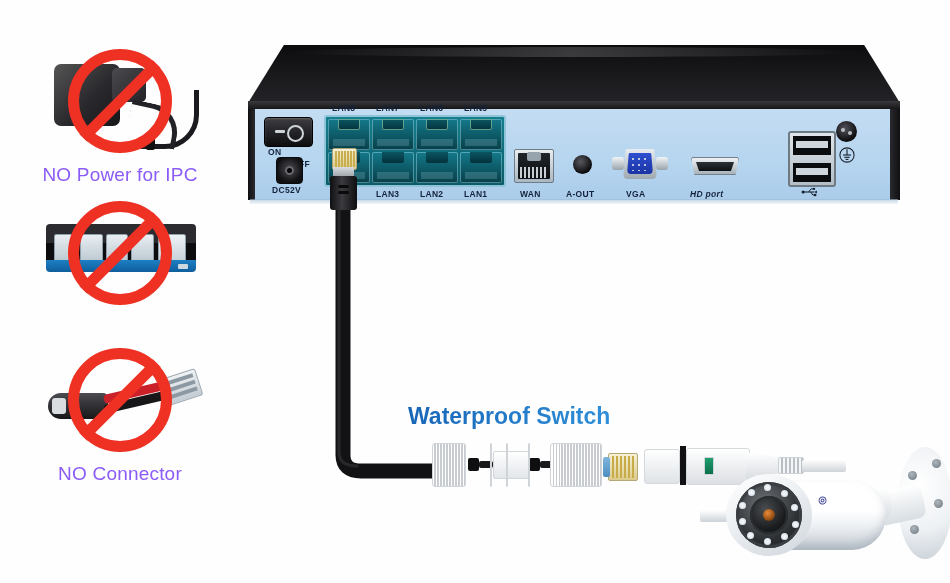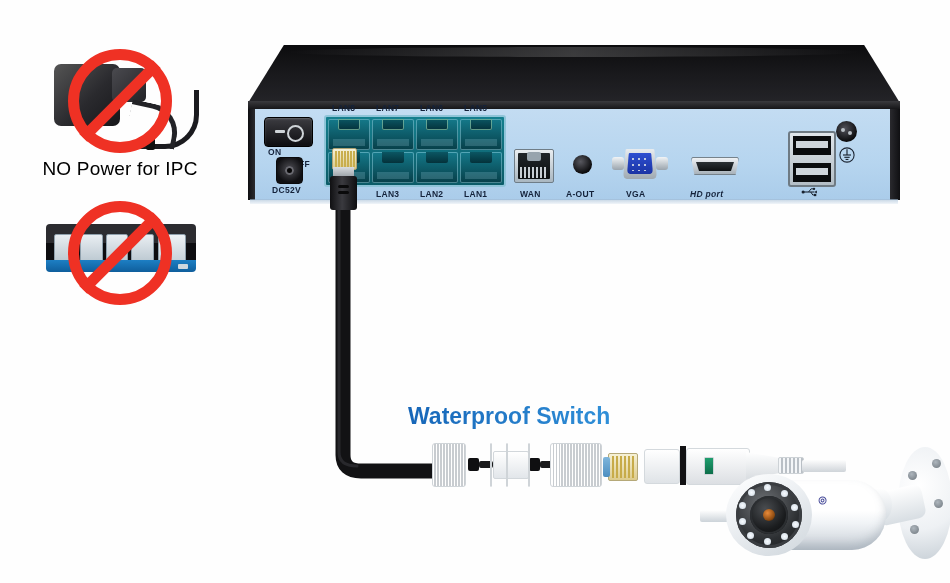--- a/index.html
+++ b/index.html
@@ -4,21 +4,21 @@
 <style>
   html,body{margin:0;padding:0;background:#fff;}
   body{width:950px;height:583px;position:relative;overflow:hidden;
        font-family:"Liberation Sans",sans-serif;background:#fefefe;}
 
   .stage{position:absolute;inset:0;}
 
   
   .prohib{position:absolute;width:200px;text-align:center;}
   .prohib .art{position:relative;width:200px;height:110px;margin:0 auto;}
-  .prohib .cap{margin-top:2px;font-size:19px;color:#000000;letter-spacing:.2px;
+  .prohib .cap{margin-top:8px;font-size:19px;color:#8b5cf6;letter-spacing:.2px;
                font-family:"Liberation Sans",sans-serif;}
   .noSign{position:absolute;left:50%;top:50%;transform:translate(-50%,-50%);
           width:104px;height:104px;border-radius:50%;
           border:11px solid #ef3124;box-sizing:border-box;z-index:5;}
   .noSign:after{content:"";position:absolute;left:50%;top:50%;
           width:104px;height:11px;background:#ef3124;
           transform:translate(-50%,-50%) rotate(-45deg);}
 
   
   .psu{position:absolute;left:34px;top:18px;width:66px;height:62px;
@@ -269,20 +269,34 @@
           <i></i>
           <i></i>
         </div>
       <div class="sw-port-big"></div>
       <div class="sw-strip"></div>
       <div class="sw-led"></div>
       <div class="noSign"></div>
     </div>
   </div>
 
+  <div class="prohib" style="left:20px;top:345px;">
+    <div class="art">
+      <div class="cn-barrel"></div>
+      <div class="cn-red"></div>
+      <div class="cn-blk"></div>
+      <div class="cn-head">
+          <i></i>
+          <i></i>
+          <i></i>
+        </div>
+      <div class="noSign"></div>
+    </div>
+    <div class="cap">NO Connector</div>
+  </div>
 
   <div class="nvr">
     <div class="nvr-top">
       <div class="nvr-top-sheen"></div>
     </div>
     <div class="nvr-lip"></div>
     <div class="nvr-face">
 
       <div class="rocker">
         <div class="dash"></div>

